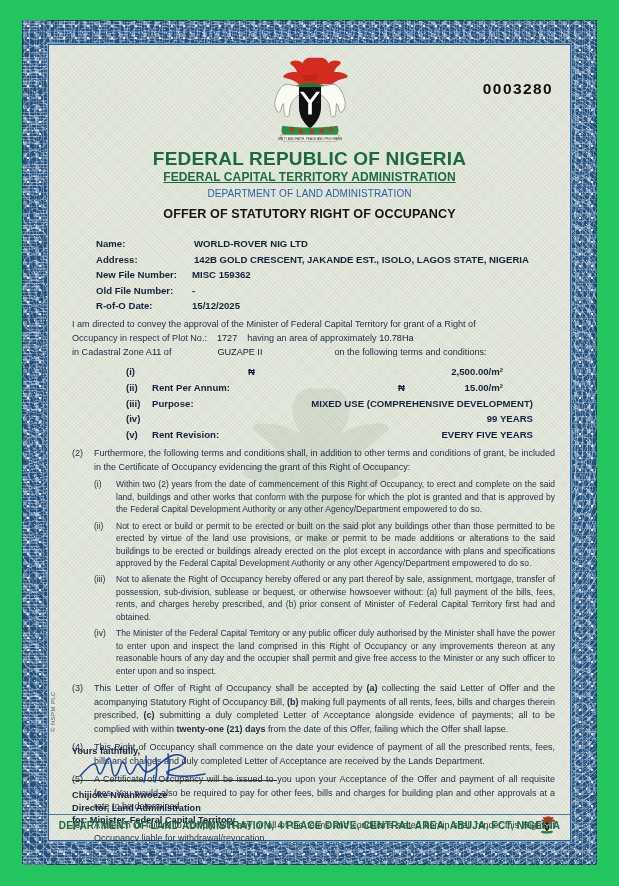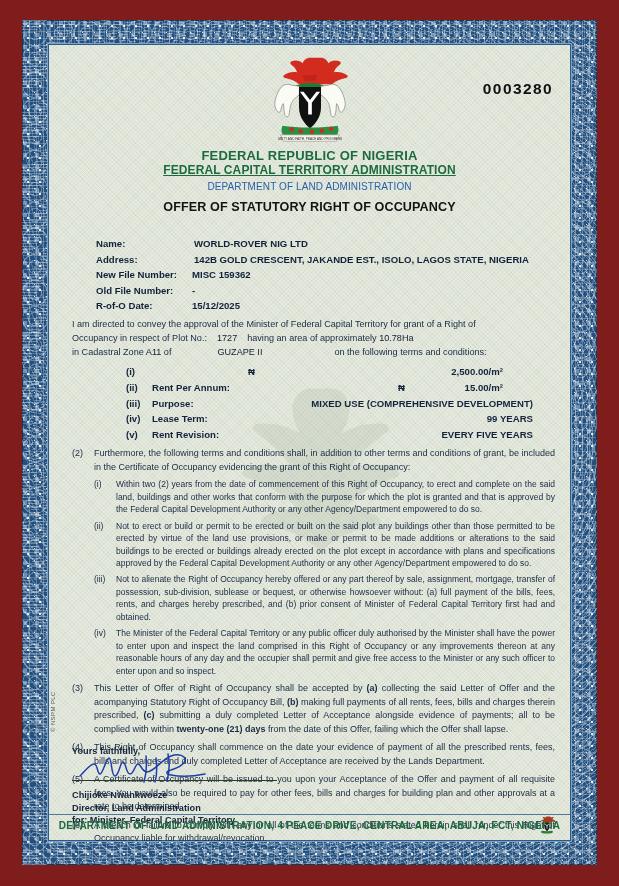--- a/index.html
+++ b/index.html
@@ -8,21 +8,21 @@
     width:619px;height:886px;
     background:#f2ecd9;
     font-family:"Liberation Sans", sans-serif;
     overflow:hidden;
     position:relative;
   }
 
   
   .cert-outer{
     position:absolute;left:0;top:0;width:619px;height:886px;
-    background:#7f1d1d;
+    background:#22c55e;
   }
   .guilloche{
     position:absolute;
     left:22px;top:20px;width:575px;height:845px;
     background-color:#22507f;
     background-image:
       radial-gradient(circle at 0 0, rgba(255,255,255,.85) 1.2px, transparent 1.6px),
       radial-gradient(circle at 6px 6px, rgba(255,255,255,.85) 1.2px, transparent 1.6px),
       radial-gradient(circle at 3px 3px, rgba(255,255,255,.35) 2.2px, transparent 2.6px),
       repeating-radial-gradient(circle at 50% 50%, rgba(255,255,255,.30) 0 1px, transparent 1px 6px),
@@ -56,21 +56,21 @@
     width:250px;height:230px;opacity:.13;pointer-events:none;
   }
 
   
   .coat{position:absolute;left:50%;top:10px;transform:translateX(-50%);width:92px;height:90px;}
   .serial{
     position:absolute;right:18px;top:36px;
     font-size:15.5px;font-weight:bold;letter-spacing:1.4px;color:#101010;
   }
   .titles{position:absolute;left:0;right:0;top:104px;text-align:center;}
-  .t-line1{font-size:13px;font-weight:bold;color:#1c6b3f;letter-spacing:.2px;line-height:1.18;}
+  .t-line1{font-size:19px;font-weight:bold;color:#1c6b3f;letter-spacing:.2px;line-height:1.18;}
   .t-line2{font-size:12px;font-weight:bold;color:#1c6b3f;letter-spacing:.1px;line-height:1.3;text-decoration:underline;}
   .t-line3{font-size:10px;font-weight:normal;color:#2a5fa8;letter-spacing:.1px;line-height:1.5;}
   .t-line4{font-size:12.6px;font-weight:bold;color:#131313;letter-spacing:.1px;margin-top:6px;}
 
   
   .fields{position:absolute;left:24px;top:192px;right:18px;font-size:9.6px;color:#12213a;}
   .frow{display:flex;align-items:baseline;line-height:1.62;padding-left:24px;}
   .flabel{font-weight:bold;width:96px;flex:0 0 96px;}
   .fvalue{font-weight:bold;}
   .fname .fvalue,.faddr .fvalue{margin-left:2px;}
@@ -228,21 +228,20 @@
             <span>15.00/m²</span>
           </span>
         </div>
         <div class="trow">
           <span class="tnum">(iii)</span>
           <span class="tlabel">Purpose:</span>
           <span class="tval wide">MIXED USE (COMPREHENSIVE DEVELOPMENT)</span>
         </div>
         <div class="trow">
           <span class="tnum">(iv)</span>
-          <span class="tlabel">Lease Term:</span>
           <span class="tval wide">99  YEARS</span>
         </div>
         <div class="trow">
           <span class="tnum">(v)</span>
           <span class="tlabel">Rent Revision:</span>
           <span class="tval wide">EVERY FIVE YEARS</span>
         </div>
       </div>
 
       <div class="clause">

